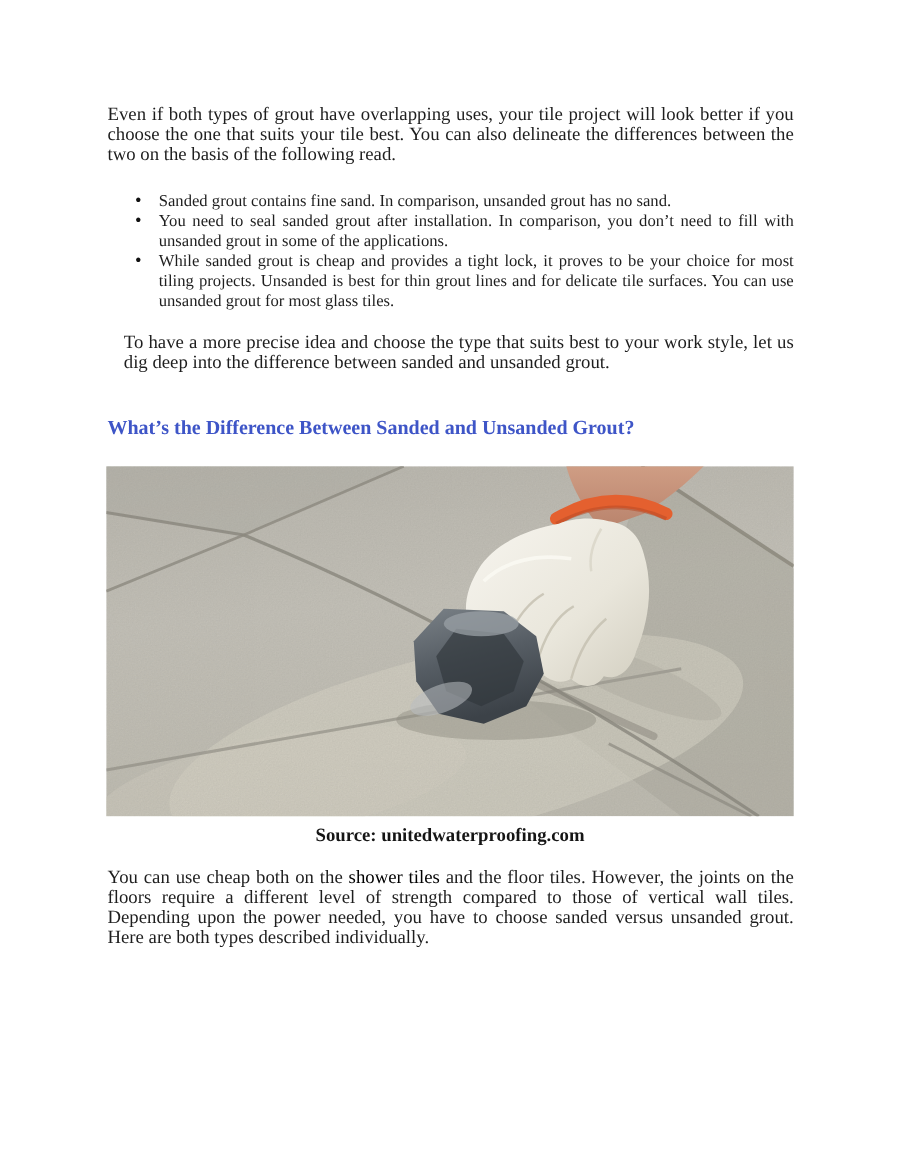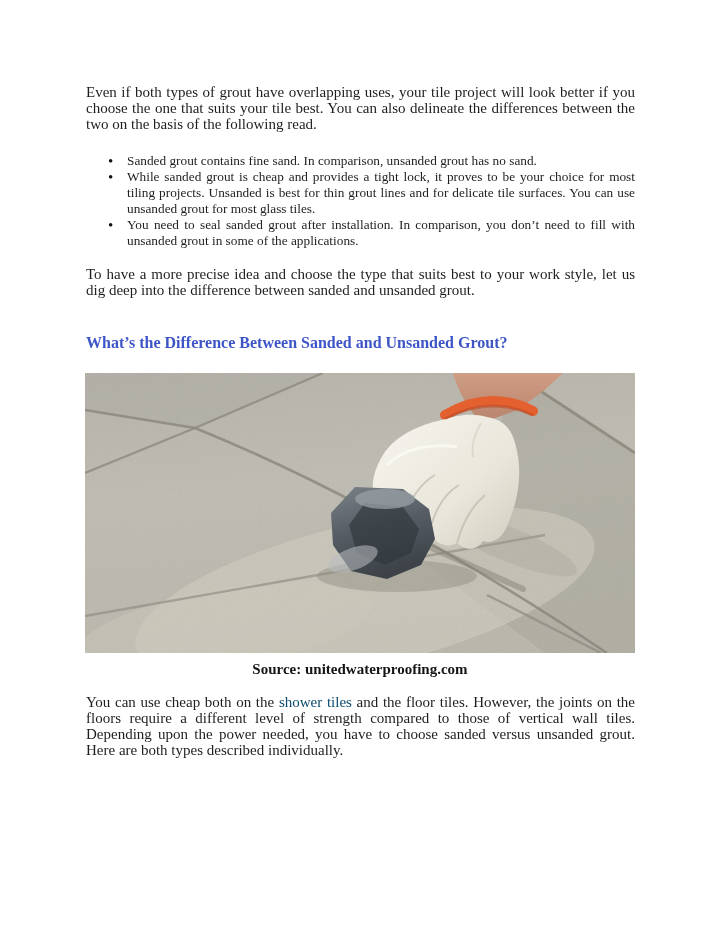--- a/index.html
+++ b/index.html
@@ -3,40 +3,40 @@
 <meta charset="utf-8">
 <style>
   html,body{margin:0;padding:0;background:#ffffff;}
   body{width:720px;height:931px;overflow:hidden;font-family:"Liberation Serif",serif;color:#1e1e1e;}
   .page{position:relative;width:720px;height:931px;background:#ffffff;}
   .content{padding:84px 85px 0 86px;}
   p{margin:0;font-size:15px;line-height:16px;text-align:justify;}
   .bullet-list{margin:21px 0 0 0;padding:0;list-style:none;font-family:Liberation Serif, serif;}
   .bullet-list li{position:relative;padding-left:41px;font-size:13.3px;line-height:16px;text-align:justify;}
   .bullet-list li::before{content:"\2022";position:absolute;left:22px;top:0;font-size:15px;line-height:16px;color:#111;}
-  .transition{margin-top:17px;}
+  .transition{margin-top:17px;margin-left:13px;}
   h1.section-heading{margin:29px 0 0 0;font-size:16px;line-height:31px;font-weight:bold;color:#3e55c7;text-align:left;}
   figure{margin:15px 0 0 -1px;padding:0;width:660px;}
   .photo-frame{width:550px;height:280px;display:block;}
   figcaption{margin-top:7px;width:550px;text-align:center;font-weight:bold;font-size:15px;line-height:18px;color:#151515;}
   .usage{margin-top:16px;}
-  a.inline-link{color:#0c4a6e;text-decoration:none;cursor:pointer;}
+  a.inline-link{color:#000000;text-decoration:none;cursor:pointer;}
 </style>
 </head>
 <body>
 
 <div class="page">
   <div class="content">
 
     <p>Even if both types of grout have overlapping uses, your tile project will look better if you choose the one that suits your tile best. You can also delineate the differences between the two on the basis of the following read.</p>
 
     <ul class="bullet-list">
       <li>Sanded grout contains fine sand. In comparison, unsanded grout has no sand.</li>
+      <li>You need to seal sanded grout after installation. In comparison, you don’t need to fill with unsanded grout in some of the applications.</li>
       <li>While sanded grout is cheap and provides a tight lock, it proves to be your choice for most tiling projects. Unsanded is best for thin grout lines and for delicate tile surfaces. You can use unsanded grout for most glass tiles.</li>
-      <li>You need to seal sanded grout after installation. In comparison, you don’t need to fill with unsanded grout in some of the applications.</li>
     </ul>
 
     <p class="transition">To have a more precise idea and choose the type that suits best to your work style, let us dig deep into the difference between sanded and unsanded grout.</p>
 
     <h1 class="section-heading">What’s the Difference Between Sanded and Unsanded Grout?</h1>
 
     <figure>
       <svg class="photo-frame" viewBox="0 0 550 280" role="img" aria-label="White-gloved hand pressing a dark grout sponge into the joints of a gray tiled floor">
         <defs>
           <linearGradient id="floorGrad" x1="0" y1="0" x2="0.2" y2="1">

